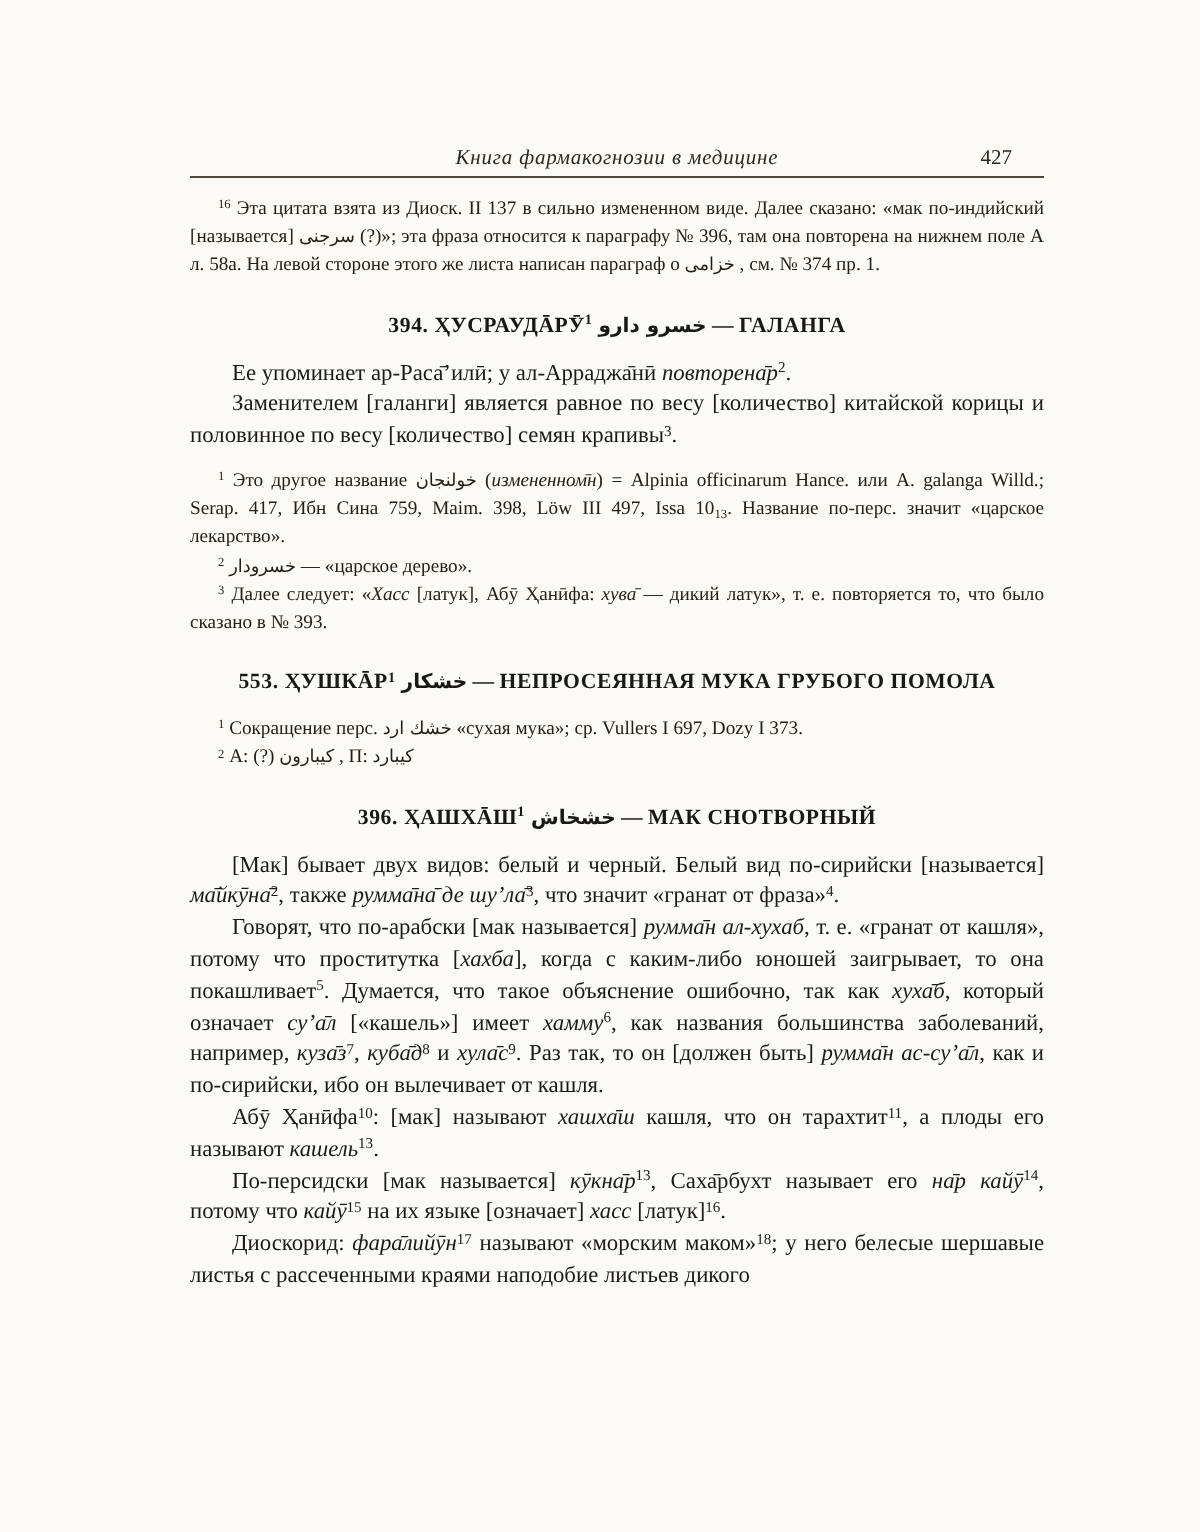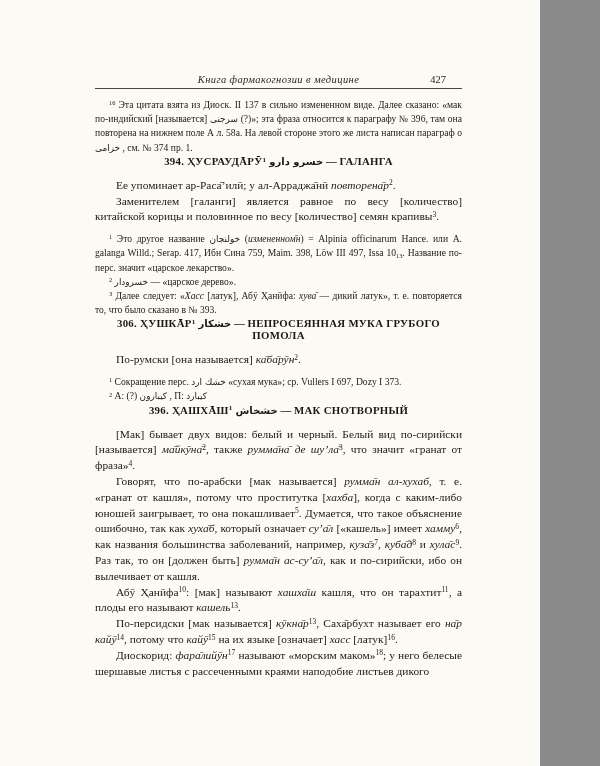--- a/index.html
+++ b/index.html
@@ -1,30 +1,30 @@
 <!DOCTYPE html>
 <html><head>
 <meta charset="utf-8">
 <style>
   * { margin:0; padding:0; box-sizing:border-box; }
   body { background:#8a8a8a; font-family:"Liberation Serif","DejaVu Serif",serif; }
   .page {
-    width:540px; height:766px; background:#fbfaf5; position:relative; overflow:hidden;
+    width:600px; height:766px; background:#fbfaf5; position:relative; overflow:hidden;
     padding:74px 78px 0 95px; color:#1d1a16;
   }
   .running-head { position:relative; text-align:center; font-style:italic;
     font-size:10.5px; letter-spacing:.4px; color:#2b2721; }
   .rh-page { position:absolute; right:16px; top:0; font-style:normal; letter-spacing:0; }
   .head-rule { border-top:1px solid #4d473f; margin-top:3px; }
 
   .fn { font-size:9.6px; line-height:14.2px; text-align:justify; text-indent:14px; color:#242019; }
   .topnote { margin-top:9px; }
   .fngroup { margin-top:7px; }
 
-  .sect { font-size:10.8px; font-weight:bold; text-align:center; margin:0 0 11px;
+  .sect { font-size:10.8px; font-weight:bold; text-align:center; margin:16px 0 11px;
     letter-spacing:.3px; color:#1b1814; }
 
   .body { font-size:11.4px; line-height:15.8px; text-align:justify; text-indent:21px; color:#1d1a16; }
 
   .i { font-style:italic; }
   .ar { font-family:"DejaVu Sans",sans-serif; font-size:.93em; }
   sup { font-size:66%; line-height:0; vertical-align:baseline; position:relative; top:-0.45em; }
   sub { font-size:66%; line-height:0; vertical-align:baseline; position:relative; top:0.25em; }
 </style>
 </head>
@@ -42,22 +42,21 @@
 
   <h2 class="sect"><span>394. ҲУСРАУДĀРӮ</span><sup>1</sup><span> </span><span class="ar">خسرو دارو</span><span> — ГАЛАНГА</span></h2>
   <p class="body"><span>Ее упоминает ар-Раса̄’илӣ; у ал-Арраджа̄нӣ </span><span class="i">повторена̄р</span><sup>2</sup><span>.</span></p>
   <p class="body"><span>Заменителем [галанги] является равное по весу [количество] китайской корицы и половинное по весу [количество] семян крапивы</span><sup>3</sup><span>.</span></p>
   <div class="fngroup">
     <p class="fn"><sup>1</sup><span> Это другое название </span><span class="ar">خولنجان</span><span> (</span><span class="i">измененном̄н</span><span>) = Alpinia officinarum Hance. или A. galanga Willd.; Serap. 417, Ибн Сина 759, Maim. 398, Löw III 497, Issa 10</span><sub>13</sub><span>. Название по-перс. значит «царское лекарство».</span></p>
     <p class="fn"><sup>2</sup><span> </span><span class="ar">خسرودار</span><span> — «царское дерево».</span></p>
     <p class="fn"><sup>3</sup><span> Далее следует: «</span><span class="i">Хасс</span><span> [латук], Абӯ Ҳанӣфа: </span><span class="i">хува̄</span><span> — дикий латук», т. е. повторяется то, что было сказано в № 393.</span></p>
   </div>
 
-  <h2 class="sect"><span>306. ҲУШКĀР</span><sup>1</sup><span> </span><span class="ar">خشكار</span><span> — НЕПРОСЕЯННАЯ МУКА ГРУБОГО ПОМОЛА</span></h2>
-  <p class="body"><span>По-румски [она называется] </span><span class="i">ка̄ба̄рӯн</span><sup>2</sup><span>.</span></p>
+  <h2 class="sect"><span>553. ҲУШКĀР</span><sup>1</sup><span> </span><span class="ar">خشكار</span><span> — НЕПРОСЕЯННАЯ МУКА ГРУБОГО ПОМОЛА</span></h2>
   <div class="fngroup">
     <p class="fn"><sup>1</sup><span> Сокращение перс. </span><span class="ar">خشك ارد</span><span> «сухая мука»; ср. Vullers I 697, Dozy I 373.</span></p>
     <p class="fn"><sup>2</sup><span> А: (?) </span><span class="ar">كيبارون</span><span> , П: </span><span class="ar">كيبارد</span></p>
   </div>
 
   <h2 class="sect"><span>396. ҲАШХĀШ</span><sup>1</sup><span> </span><span class="ar">خشخاش</span><span> — МАК СНОТВОРНЫЙ</span></h2>
   <p class="body"><span>[Мак] бывает двух видов: белый и черный. Белый вид по-сирийски [называется] </span><span class="i">ма̄йкӯна̄</span><sup>2</sup><span>, также </span><span class="i">румма̄на̄ де шу’ла̄</span><sup>3</sup><span>, что значит «гранат от фраза»</span><sup>4</sup><span>.</span></p>
   <p class="body"><span>Говорят, что по-арабски [мак называется] </span><span class="i">румма̄н ал-хухаб</span><span>, т. е. «гранат от кашля», потому что проститутка [</span><span class="i">хахба</span><span>], когда с каким-либо юношей заигрывает, то она покашливает</span><sup>5</sup><span>. Думается, что такое объяснение ошибочно, так как </span><span class="i">хуха̄б</span><span>, который означает </span><span class="i">су’а̄л</span><span> [«кашель»] имеет </span><span class="i">хамму</span><sup>6</sup><span>, как названия большинства заболеваний, например, </span><span class="i">куза̄з</span><sup>7</sup><span>, </span><span class="i">куба̄д</span><sup>8</sup><span> и </span><span class="i">хула̄с</span><sup>9</sup><span>. Раз так, то он [должен быть] </span><span class="i">румма̄н ас-су’а̄л</span><span>, как и по-сирийски, ибо он вылечивает от кашля.</span></p>
   <p class="body"><span>Абӯ Ҳанӣфа</span><sup>10</sup><span>: [мак] называют </span><span class="i">хашха̄ш</span><span> кашля, что он тарахтит</span><sup>11</sup><span>, а плоды его называют </span><span class="i">кашель</span><sup>13</sup><span>.</span></p>
   <p class="body"><span>По-персидски [мак называется] </span><span class="i">кӯкна̄р</span><sup>13</sup><span>, Саха̄рбухт называет его </span><span class="i">на̄р кайӯ</span><sup>14</sup><span>, потому что </span><span class="i">кайӯ</span><sup>15</sup><span> на их языке [означает] </span><span class="i">хасс</span><span> [латук]</span><sup>16</sup><span>.</span></p>

